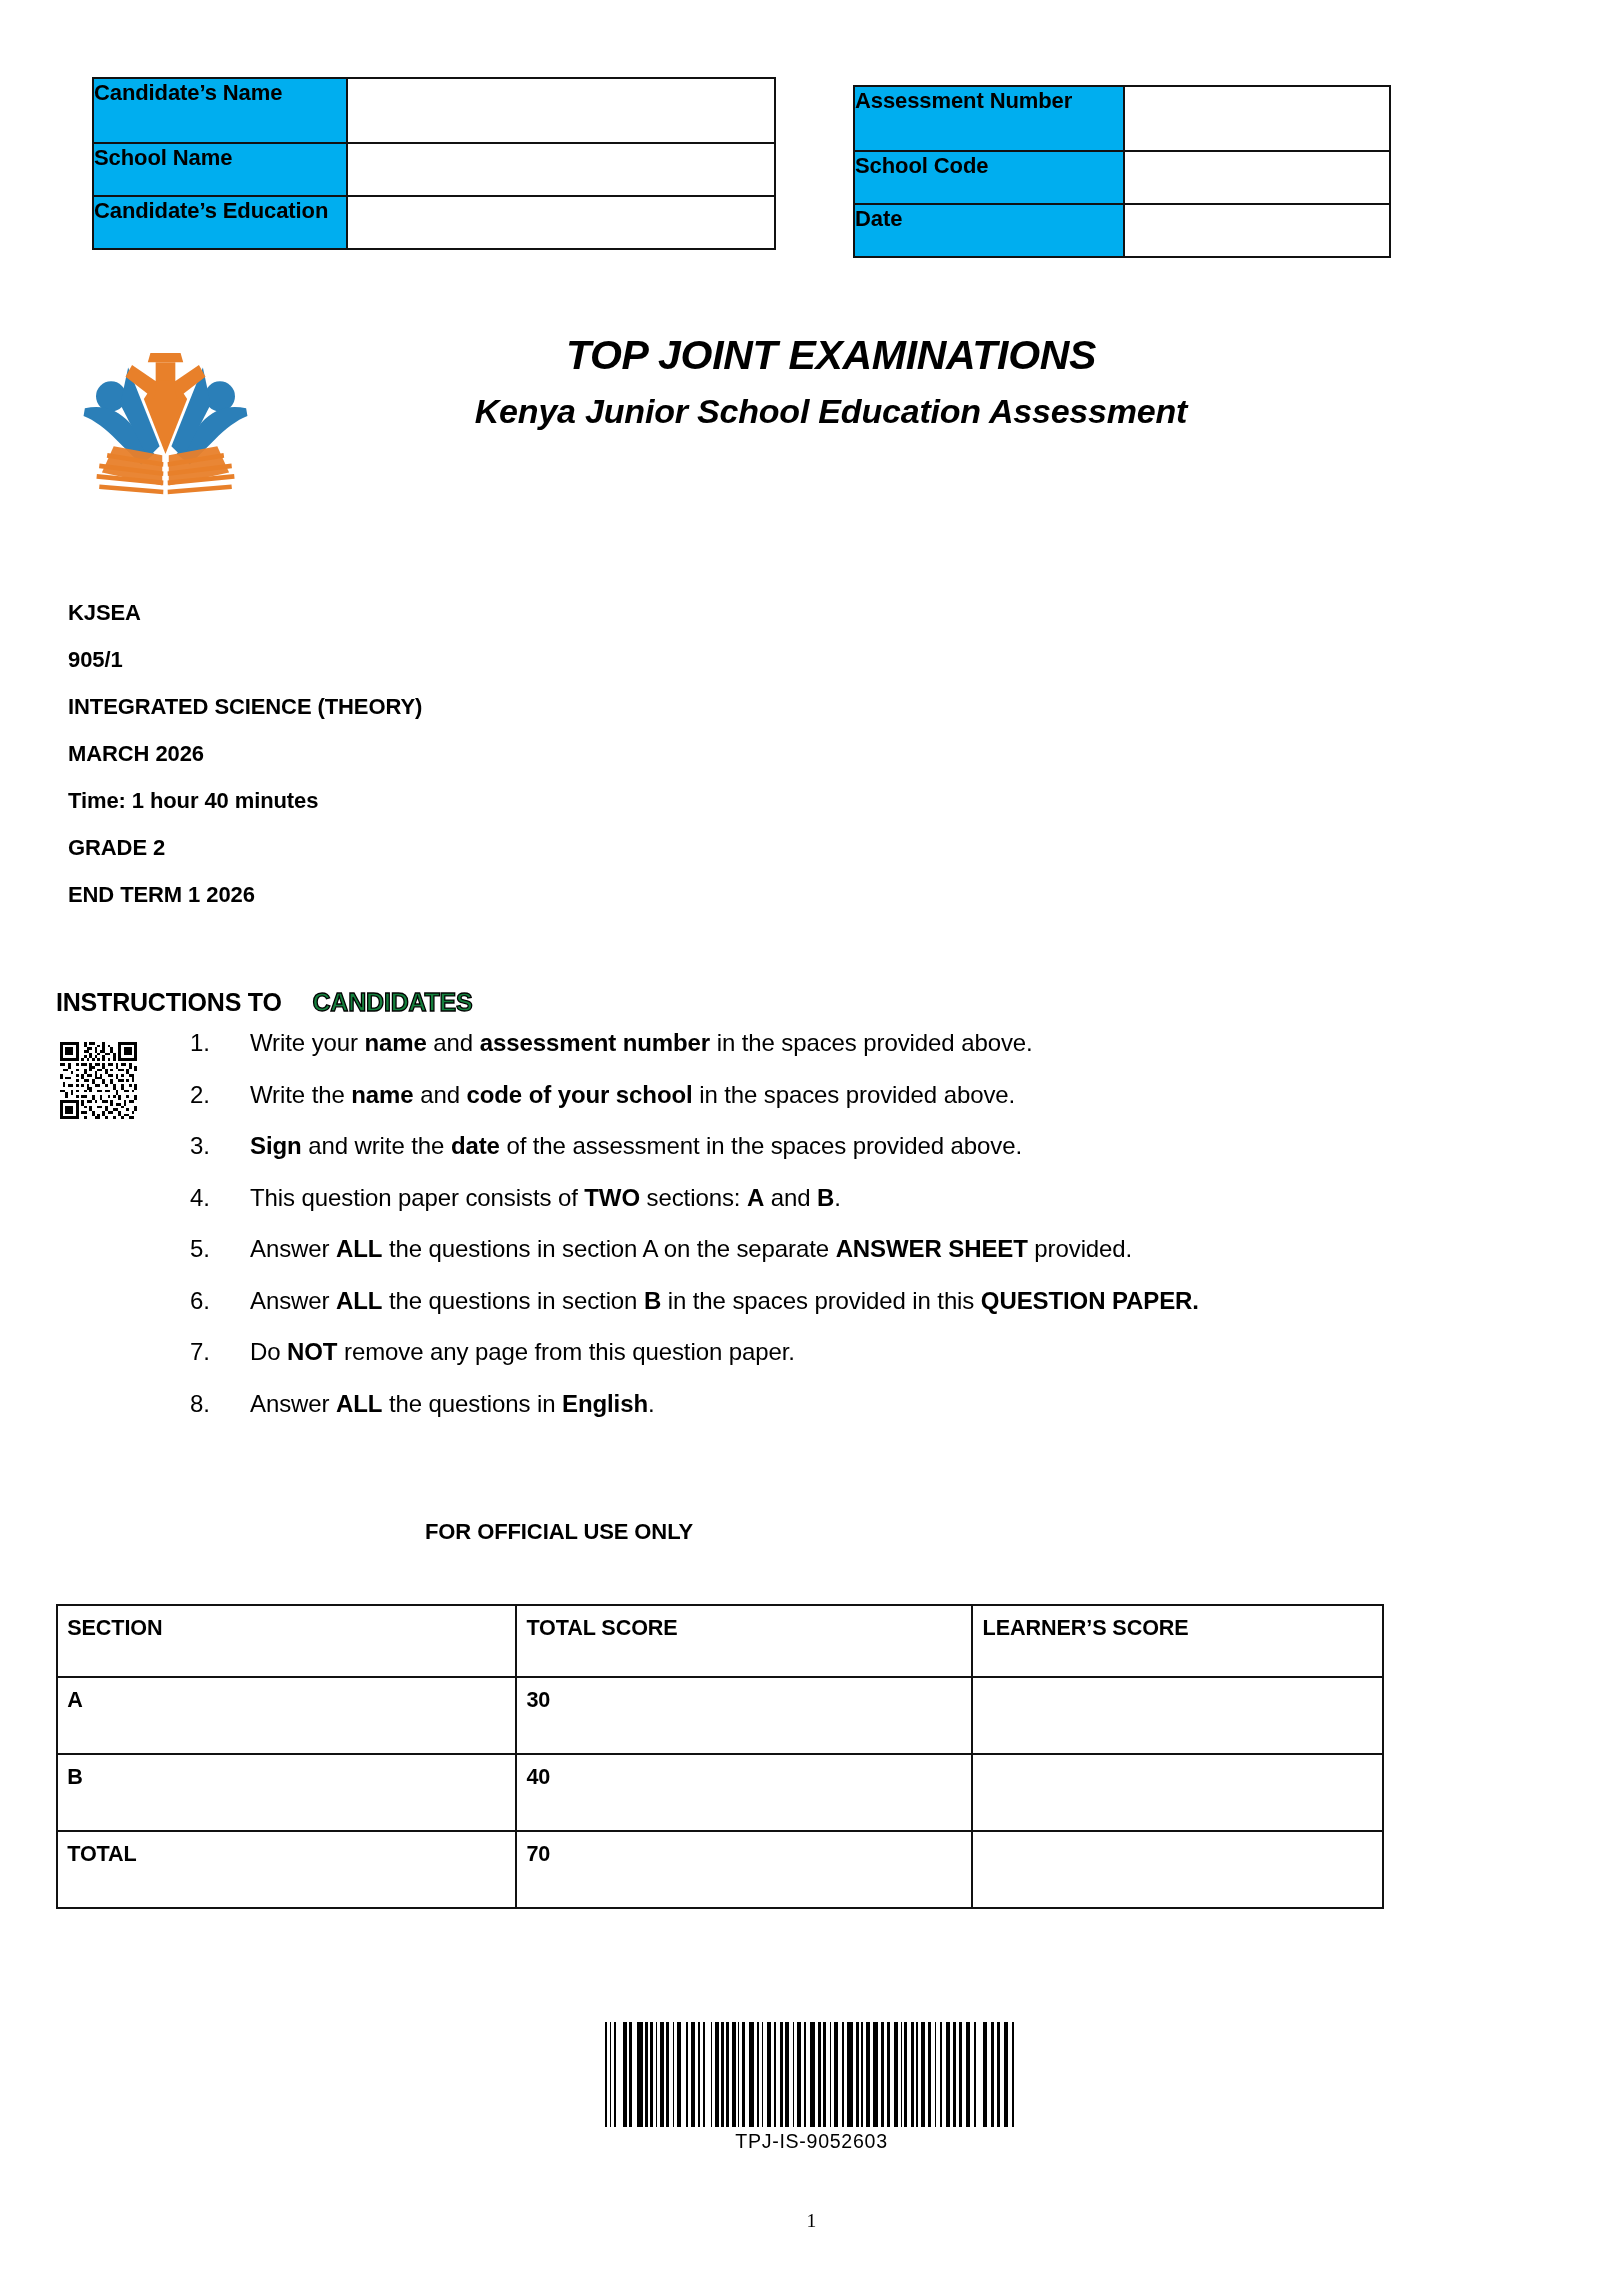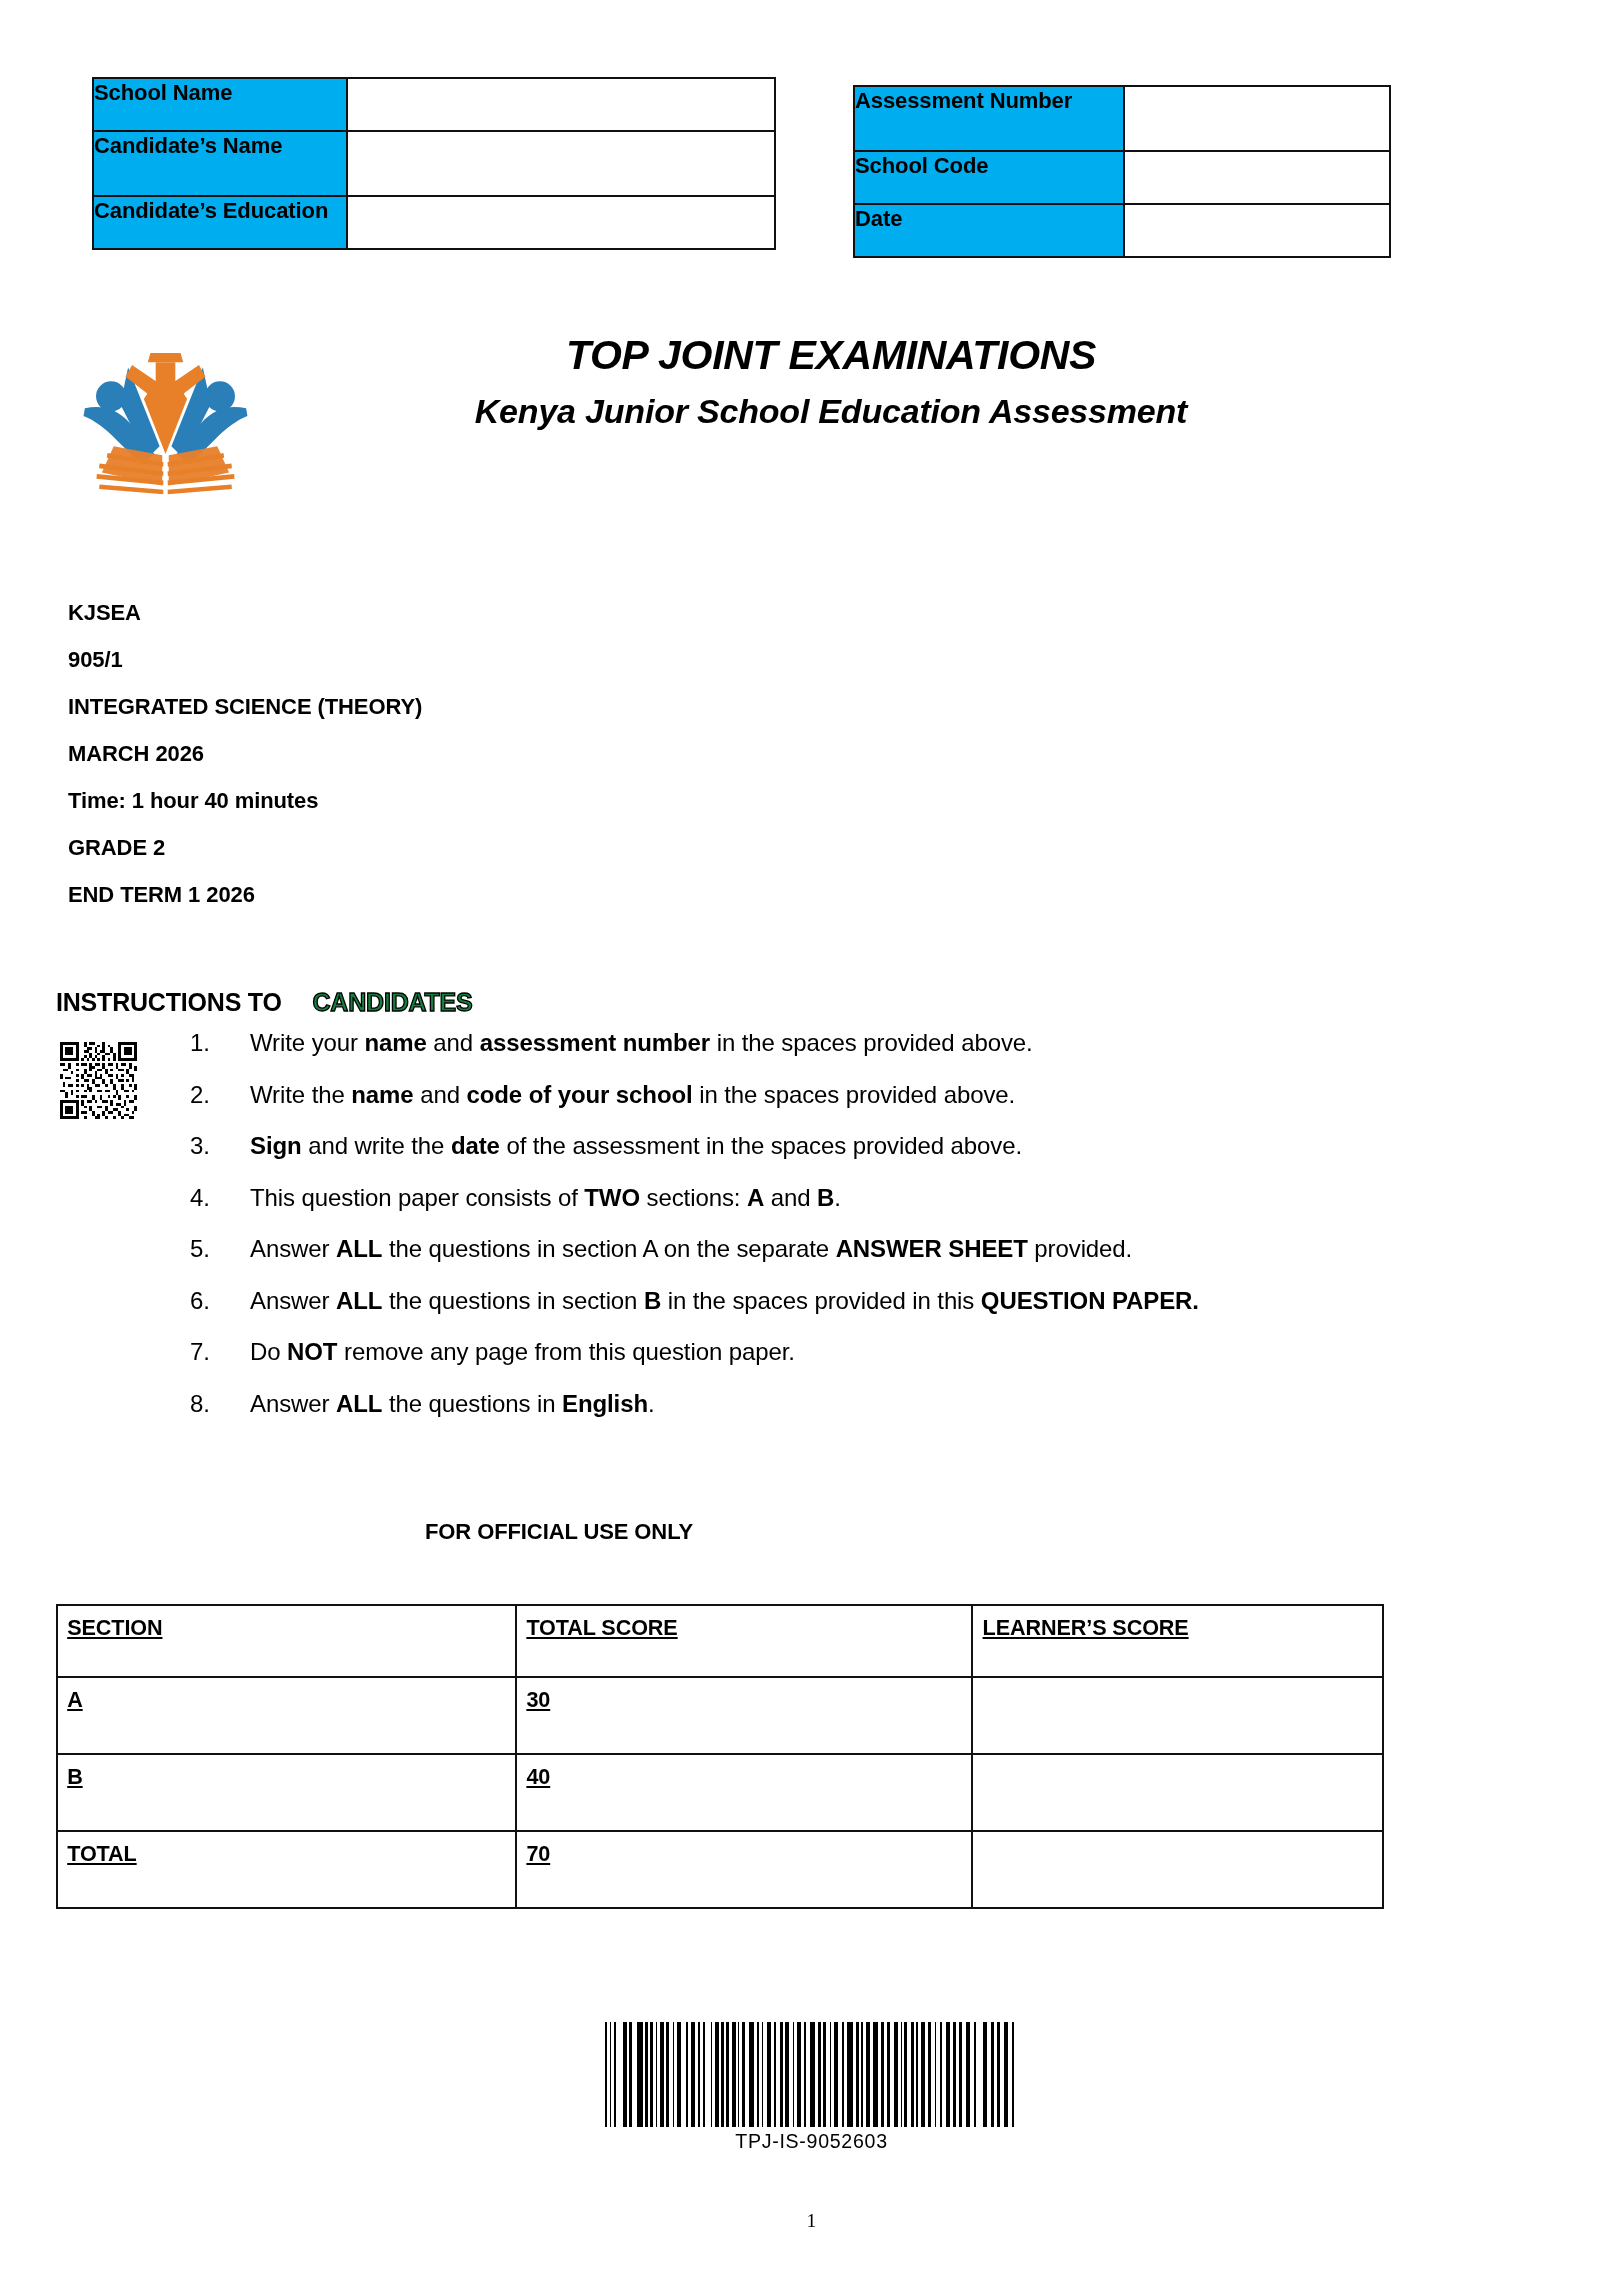--- a/index.html
+++ b/index.html
@@ -166,21 +166,20 @@
     letter-spacing: -0.1px;
   }
 
   .score-table {
     position: absolute;
     left: 56px;
     top: 1604px;
     width: 1328px;
     border-collapse: collapse;
     table-layout: fixed;
-    text-decoration: underline;
   }
   .score-table td {
     border: 2px solid #111111;
     padding: 9.2px 0 0 9.2px;
     font-size: 21.6px;
     font-weight: bold;
     vertical-align: top;
     letter-spacing: -0.1px;
   }
   .score-table .c-section { width: 448px; }
@@ -220,26 +219,26 @@
   }
 </style>
 </head>
 <body>
 
 <div class="id-tables">
 
   <table class="id-table left">
     <tbody>
         <tr>
+      <td class="id-label r-tall">Candidate’s Name</td>
+      <td class="id-value r-tall"></td>
+    </tr>
+    <tr>
       <td class="id-label r-norm">School Name</td>
       <td class="id-value r-norm"></td>
-    </tr>
-    <tr>
-      <td class="id-label r-tall">Candidate’s Name</td>
-      <td class="id-value r-tall"></td>
     </tr>
     <tr>
       <td class="id-label r-norm">Candidate’s Education</td>
       <td class="id-value r-norm"></td>
     </tr>
   </tbody>
     </table>
 
   <table class="id-table right">
     <tbody>

